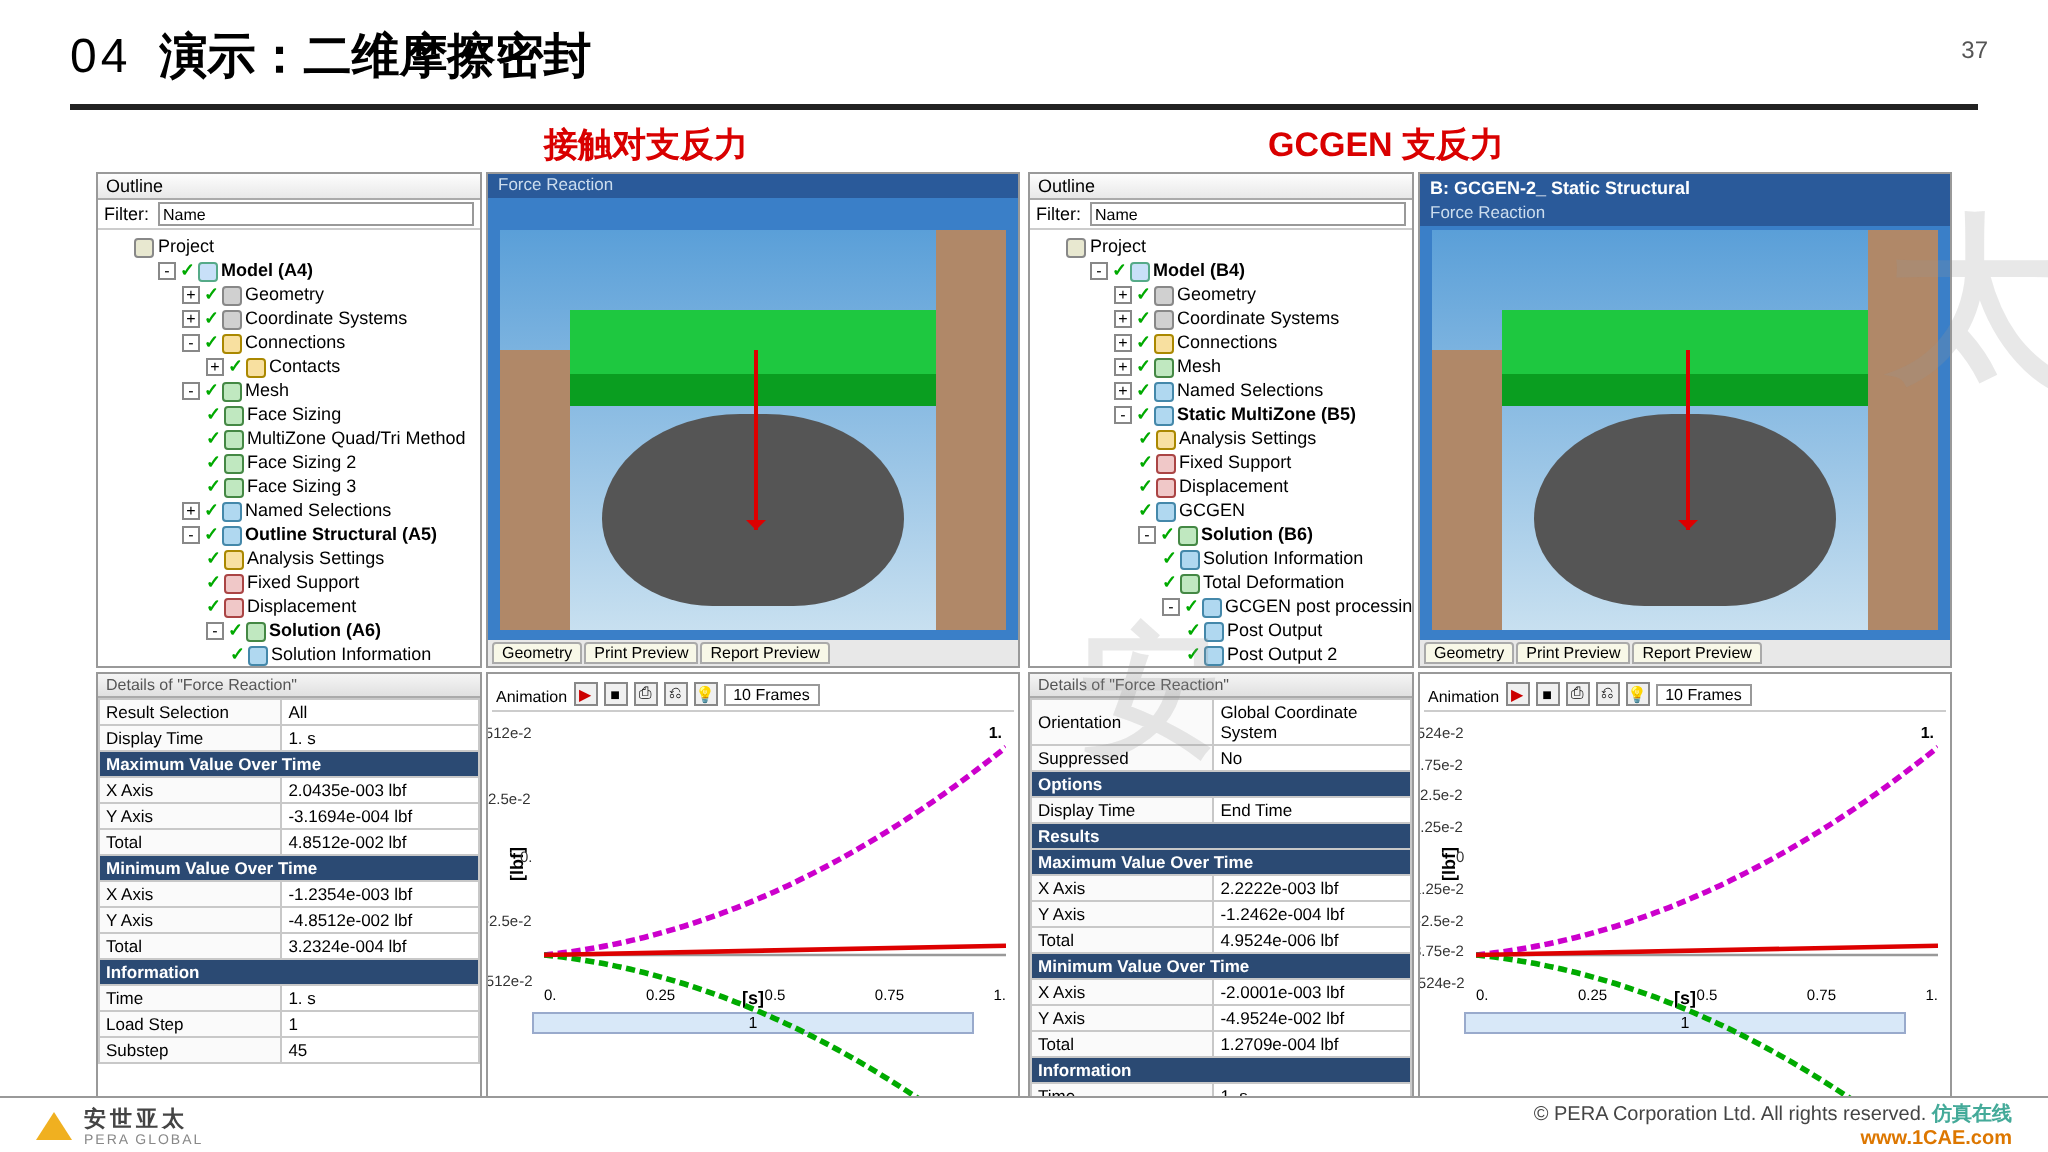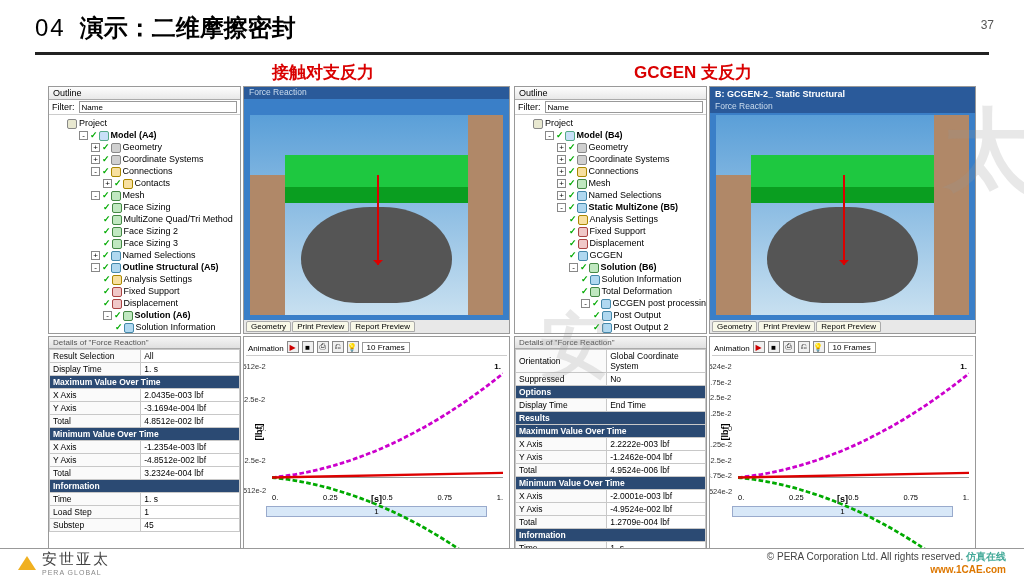--- a/index.html
+++ b/index.html
@@ -54,21 +54,21 @@
 .chart{position:relative;height:130px;margin:6px 4px 2px 26px}
 .ylab{position:absolute;left:-22px;top:50%;transform:rotate(-90deg);font-size:9px;font-weight:700}
 .xlab{text-align:center;font-size:9px;font-weight:700}
 .curve{position:absolute;inset:0}
 .tick{position:absolute;font-size:7.5px;color:#333}
 .legend1{position:absolute;right:2px;top:0;font-size:8px;font-weight:700}
 .msgbar{position:absolute;bottom:0;left:0;right:0;font-size:8px;padding:1px 3px;background:#e8e8e8;display:flex;gap:6px}
 .footer{position:absolute;bottom:0;width:100%;height:28px;border-top:1px solid #999;display:flex;align-items:center;padding:0 18px;font-size:10px;color:#444;background:#fff}
 .logo{display:flex;align-items:center;gap:6px}
 .tri{width:0;height:0;border-left:9px solid transparent;border-right:9px solid transparent;border-bottom:14px solid #f0b020}
-.logo-txt{font-size:15px;font-weight:400;letter-spacing:2px}
+.logo-txt{font-size:11px;font-weight:700;letter-spacing:2px}
 .logo-sub{font-size:7px;color:#888;letter-spacing:1px}
 .copy{margin-left:auto;font-size:10px}
 .wm1{color:#4a9;font-weight:700}
 .wm2{color:#d70;font-weight:700}
 .watermark{position:absolute;font-size:90px;color:rgba(150,150,150,.22);font-weight:700;pointer-events:none}
 </style>
 </head>
 <body>
 
 <div class="header">

